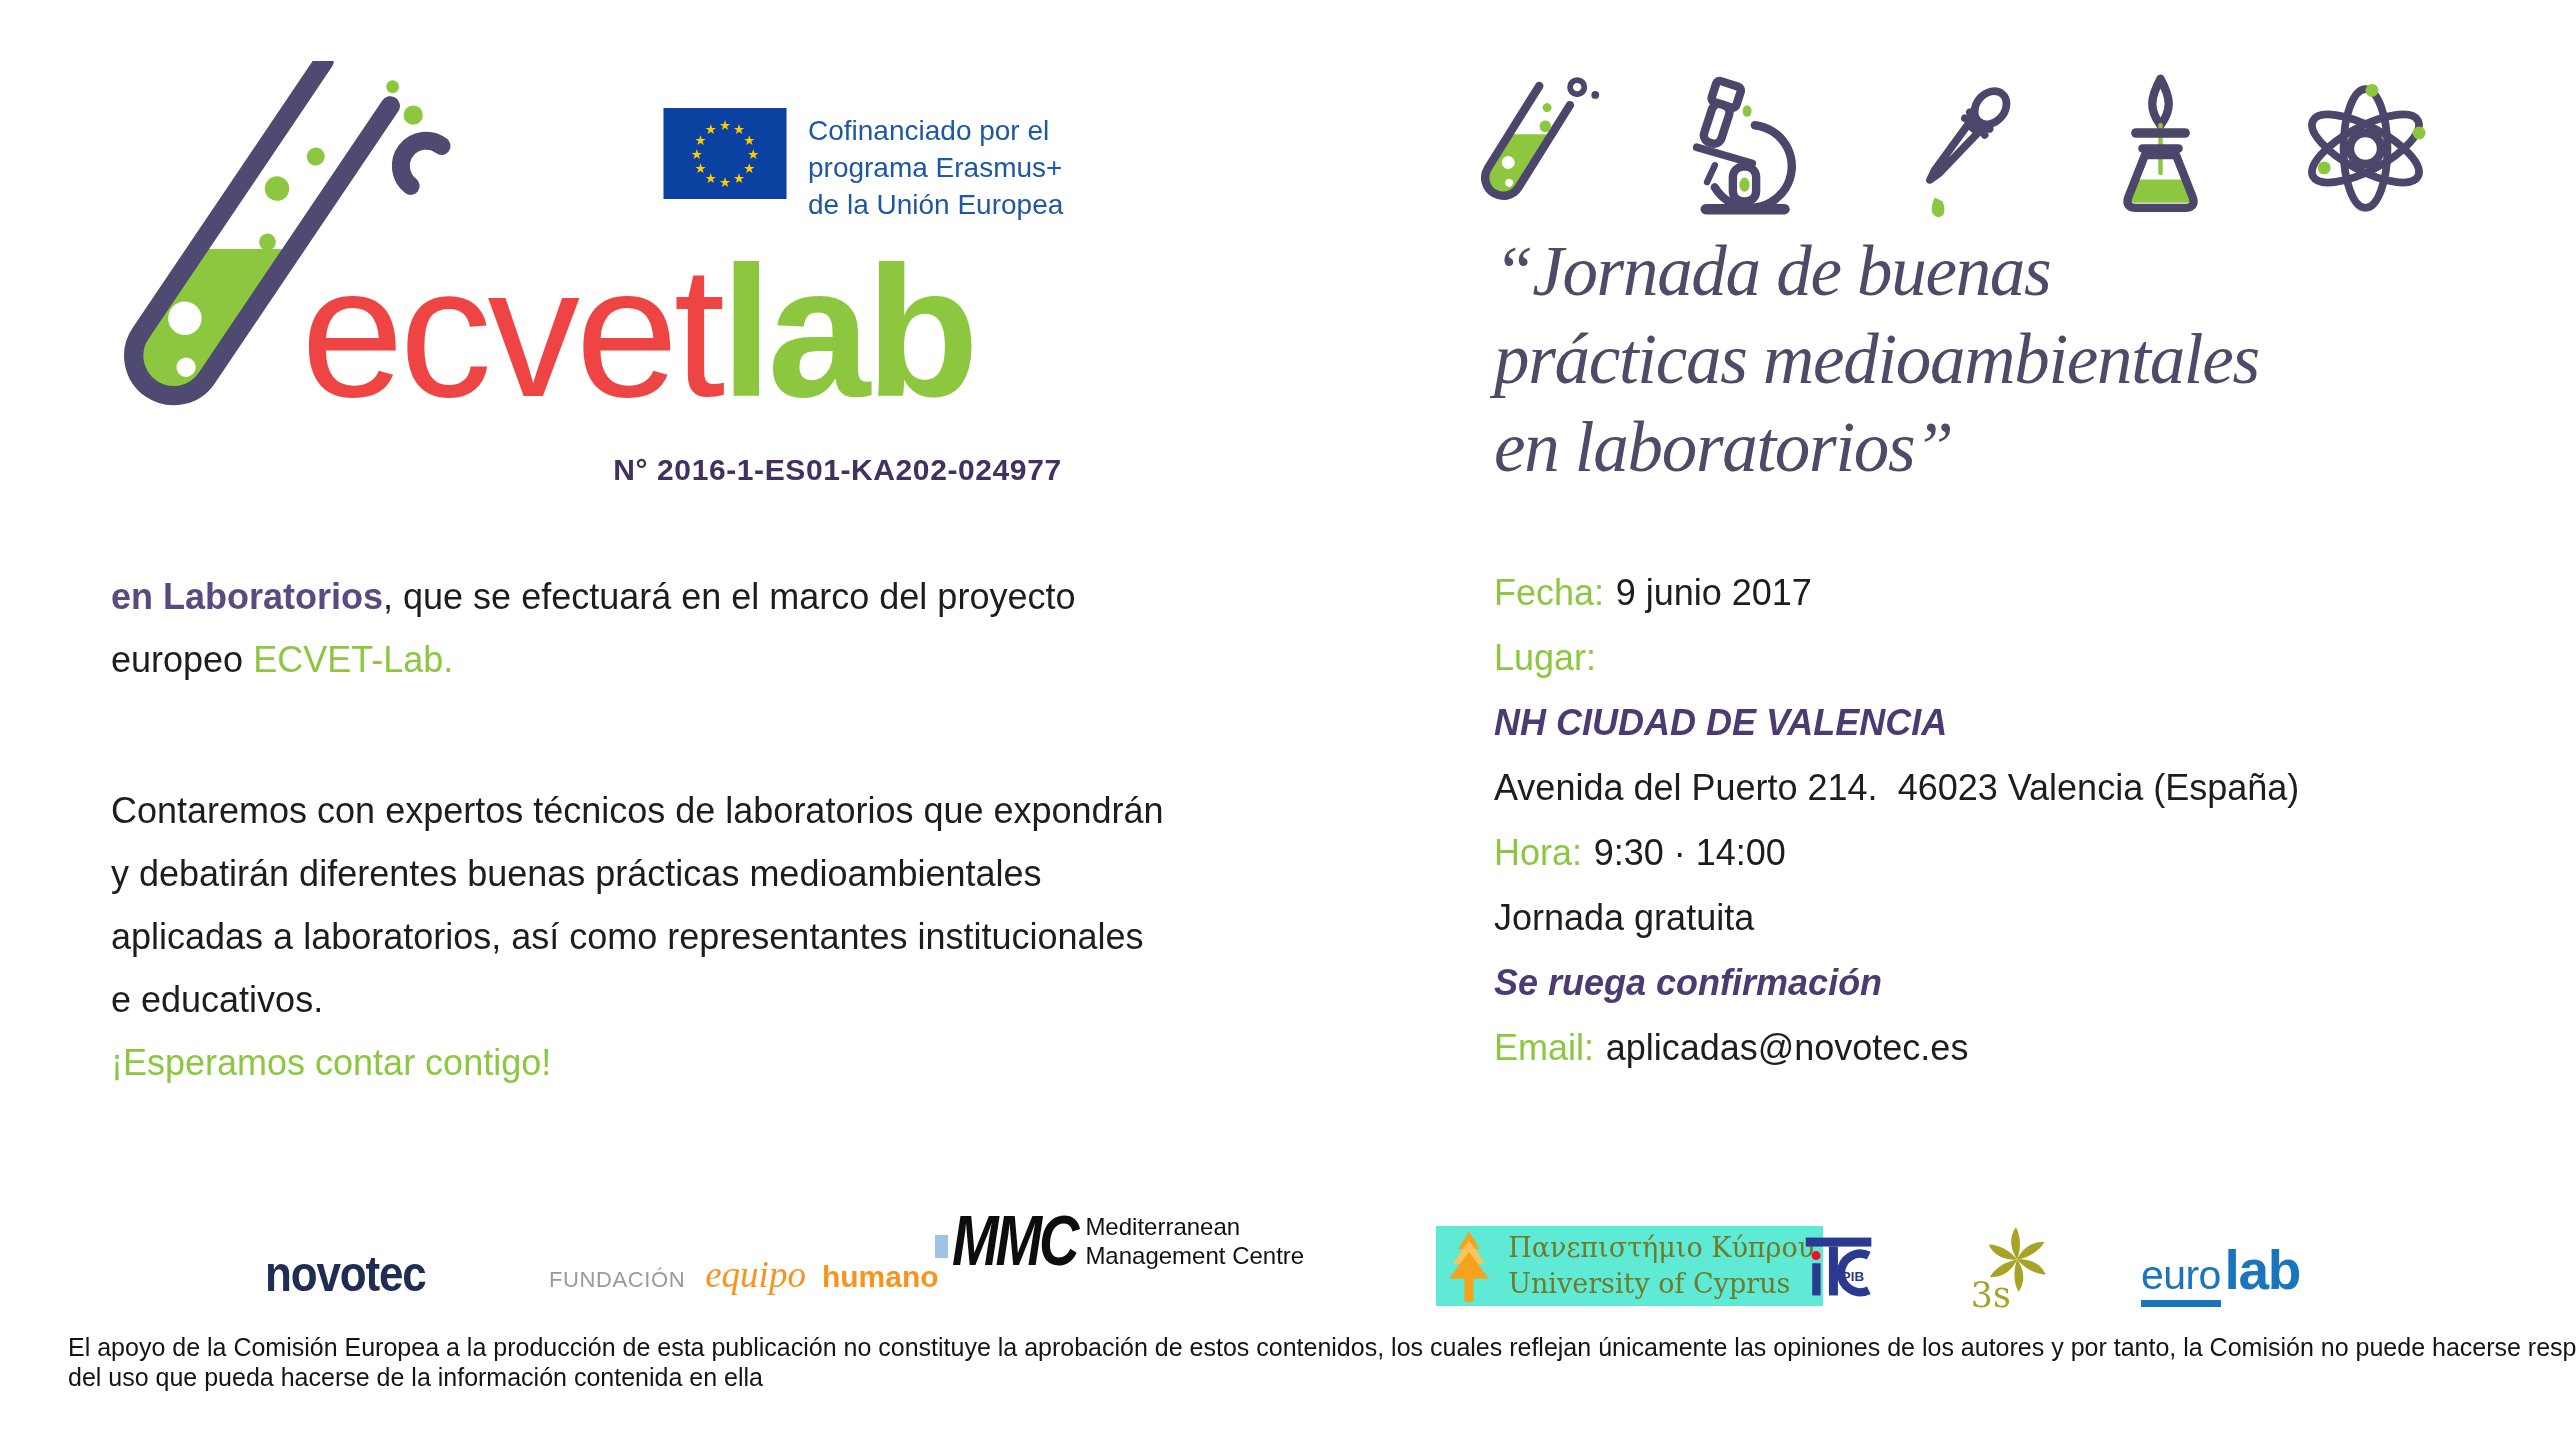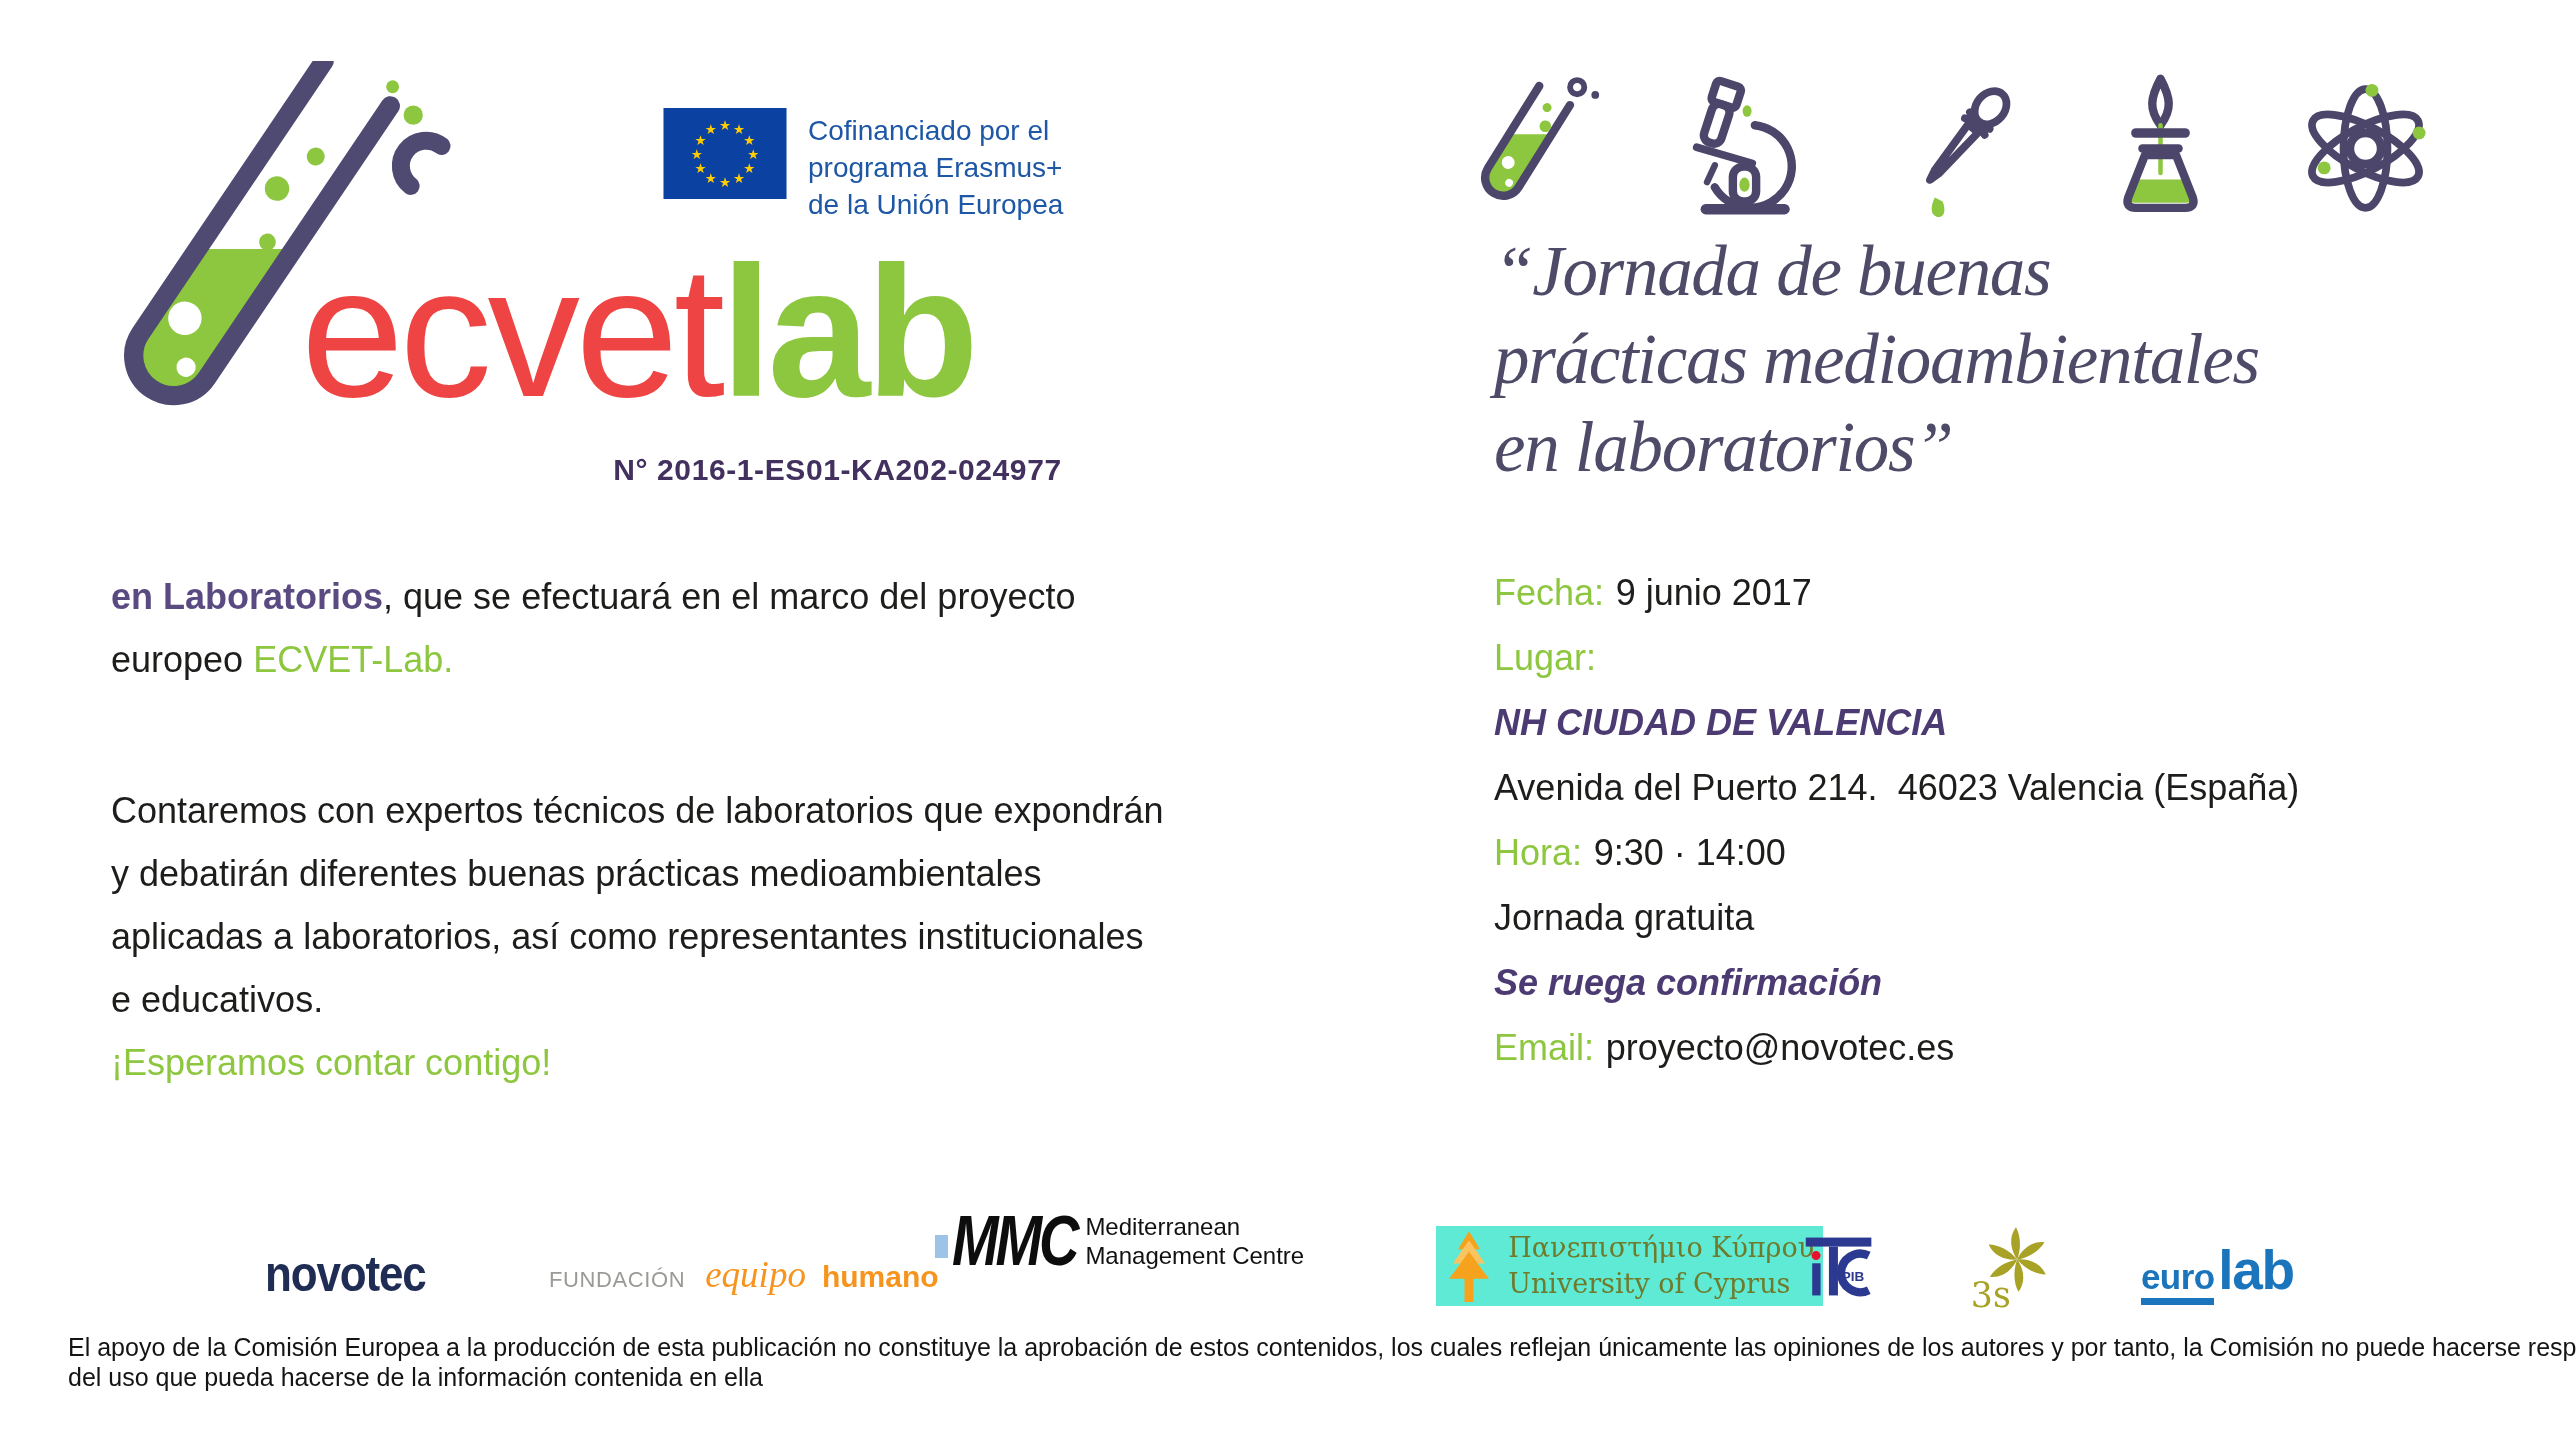--- a/index.html
+++ b/index.html
@@ -50,21 +50,21 @@
   .mmc-mark{width:13px;height:23px;background:#9dc3e6;margin-right:3.9px;margin-top:11.6px;}
   .mmc-abbr{font-size:70px;font-style:italic;font-weight:600;color:#0d0d0d;letter-spacing:-3.9px;
             line-height:1;transform:scaleX(0.8);transform-origin:left;display:inline-block;}
   .mmc-lines{margin-left:-22px;font-size:24px;line-height:29px;color:#111;white-space:nowrap;}
   .ucy{left:1436px;top:1226px;display:flex;align-items:flex-end;background:#5eead4;padding:3.9px 9px 3.9px 3.9px;}
   .ucy-lines{margin-left:10.3px;font-family:"DejaVu Serif", "Liberation Serif", serif;
              font-size:27px;line-height:36px;color:#6f7b2a;white-space:nowrap;}
   .itc{left:1803px;top:1235px;}
   .threes{left:1968px;top:1226px;}
   .eurolab{left:2141px;top:1238px;display:flex;align-items:baseline;white-space:nowrap;}
-  .eu-euro{font-size:35px;font-weight:bold;color:#1b75bc;border-bottom:7.7px solid #1b75bc;
+  .eu-euro{font-size:41px;font-weight:normal;color:#1b75bc;border-bottom:7.7px solid #1b75bc;
            padding-bottom:1.3px;letter-spacing:-0.6px;}
   .eu-lab{font-size:55px;font-weight:bold;color:#1b75bc;letter-spacing:-1.3px;margin-left:3.9px;}
 
   
   .disclaimer{left:68px;top:1332px;font-size:25px;line-height:30px;color:#141414;}
   .disclaimer div{white-space:nowrap;}
 </style>
 </head>
 <body>
 
@@ -214,21 +214,21 @@
     <div class="d-row">
       <span class="d-label">Hora:</span><span class="d-value">9:30 · 14:00</span>
     </div>
     <div class="d-row">
       <span class="d-plain">Jornada gratuita</span>
     </div>
     <div class="d-row">
       <span class="d-purple">Se ruega confirmación</span>
     </div>
     <div class="d-row">
-      <span class="d-label">Email:</span><span class="d-value">proyecto@novotec.es</span>
+      <span class="d-label">Email:</span><span class="d-value">aplicadas@novotec.es</span>
     </div>
   </div>
 
   <div class="abs novotec">novotec</div>
 
   <div class="abs fundacion">
     <span class="f-prefix">FUNDACIÓN</span>
     <span class="f-script">equipo</span>
     <span class="f-bold">humano</span>
   </div>

